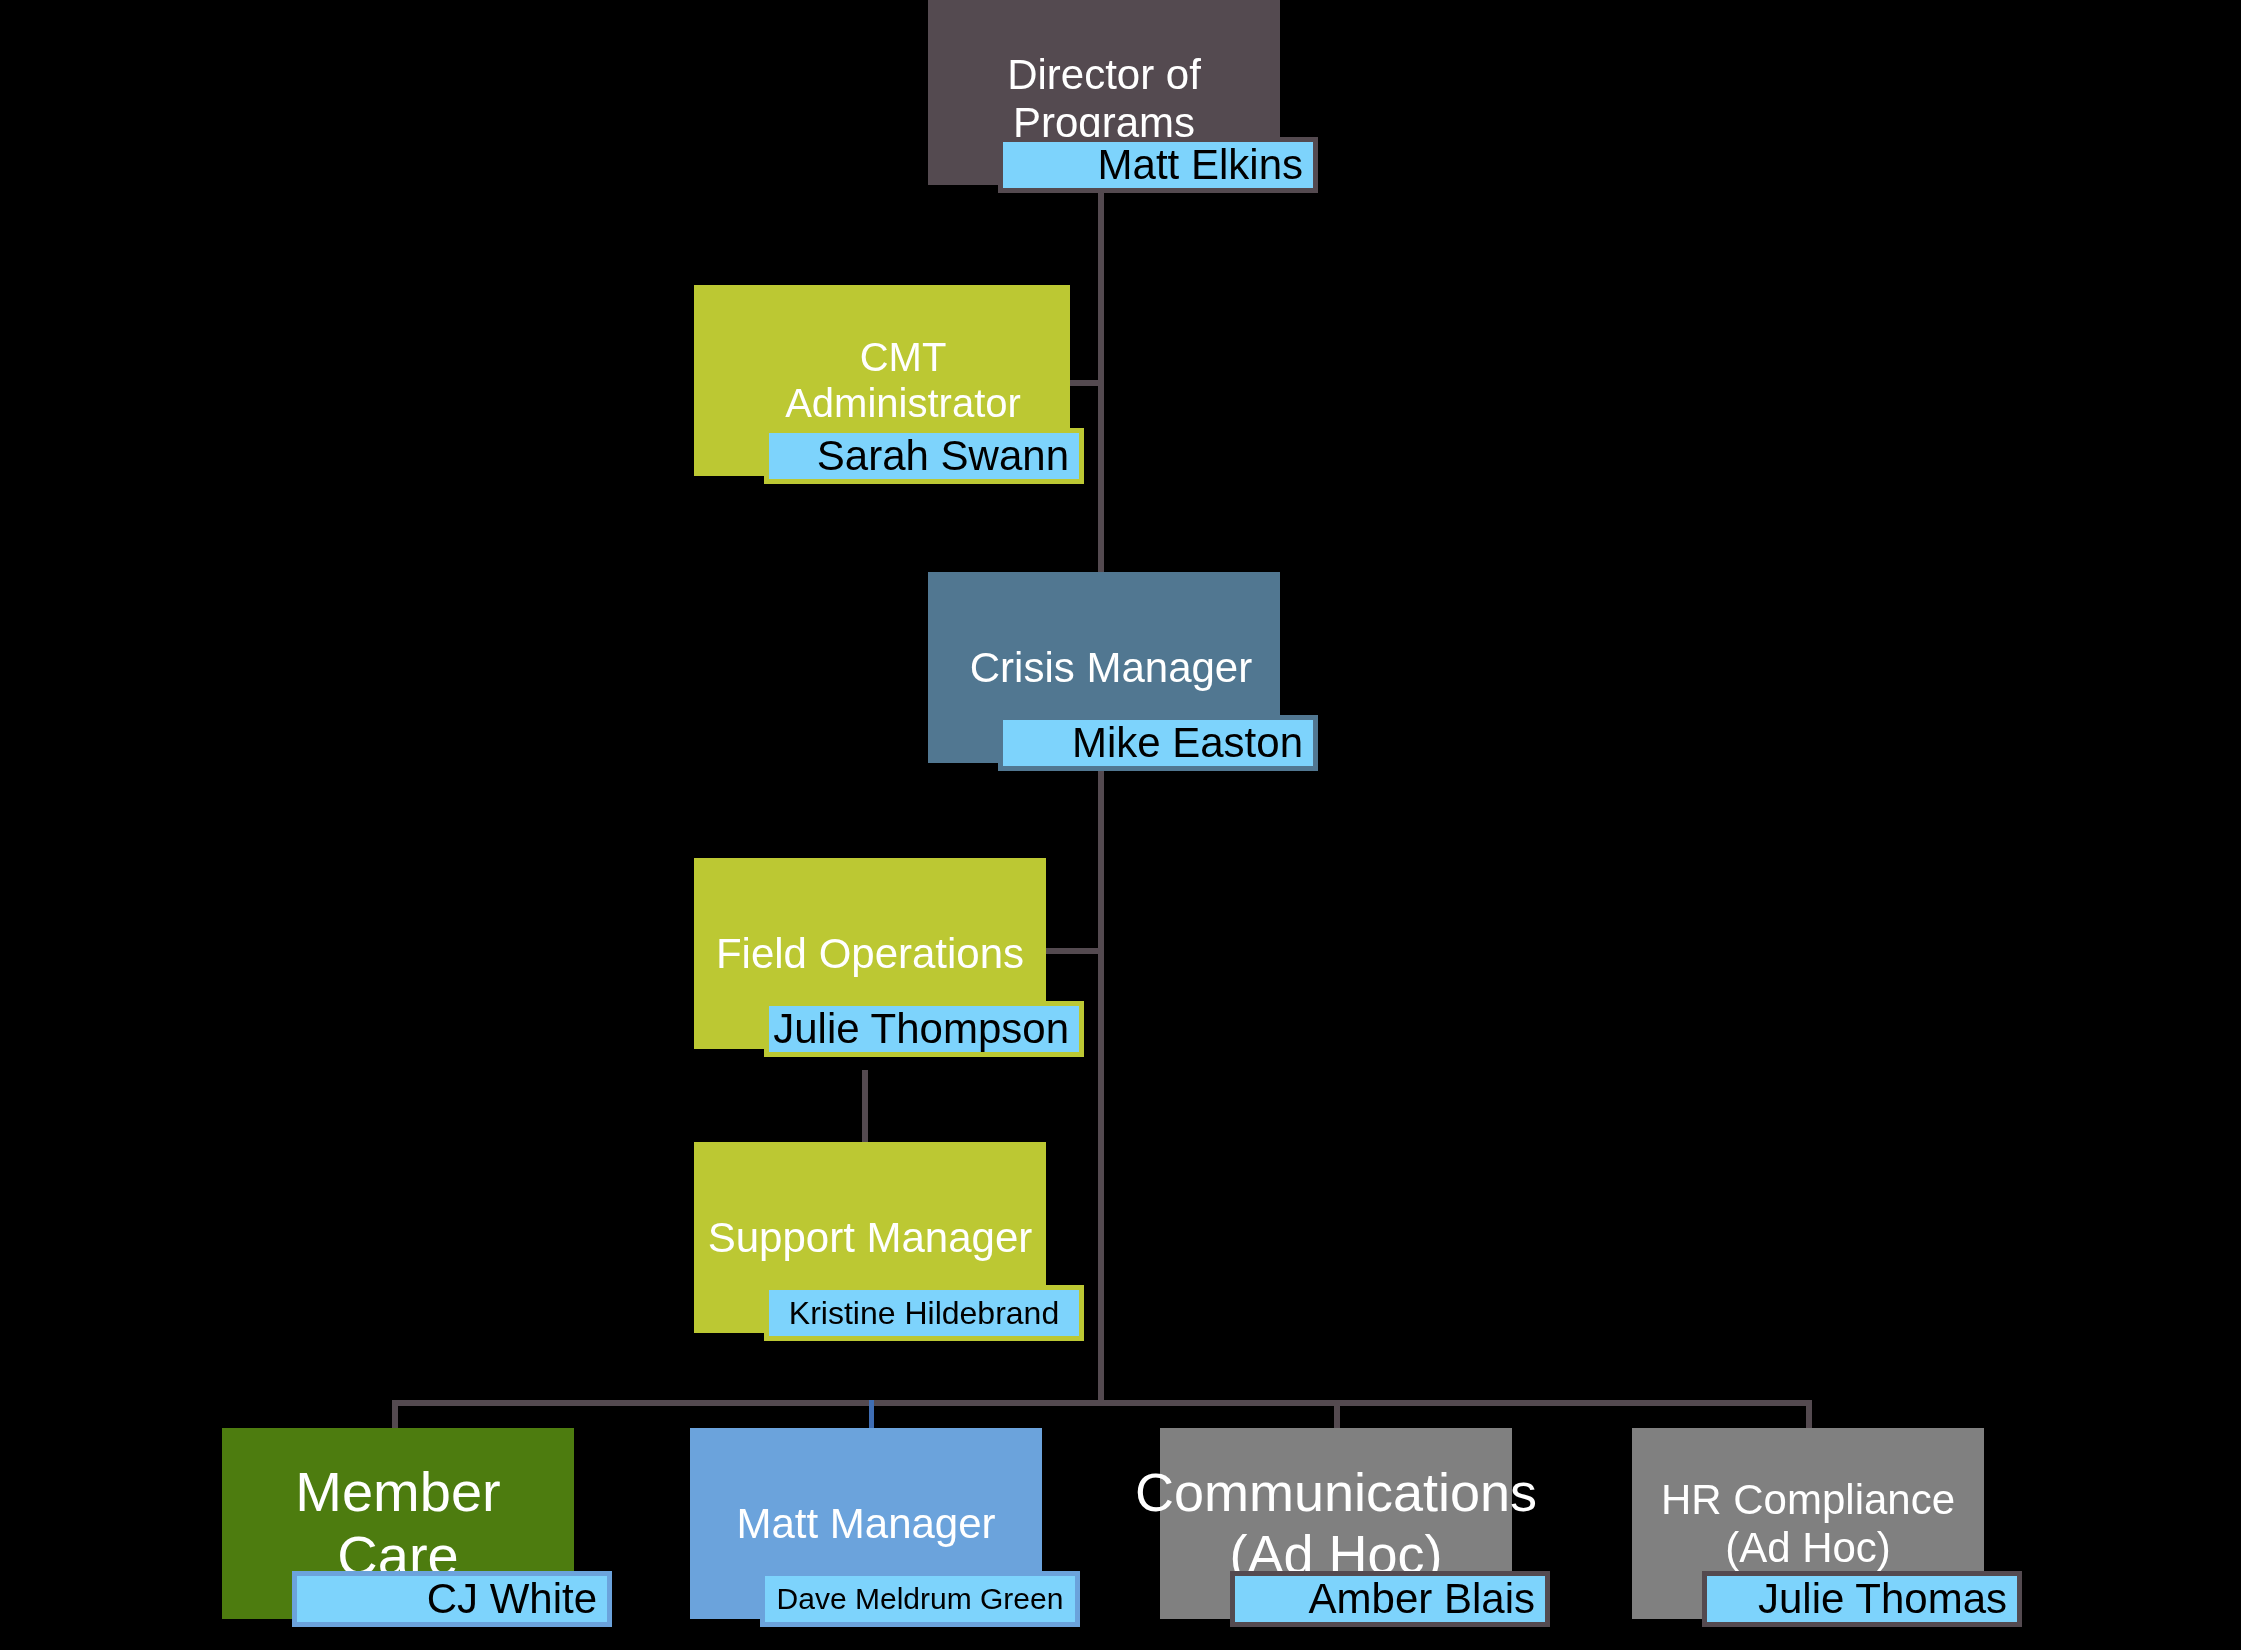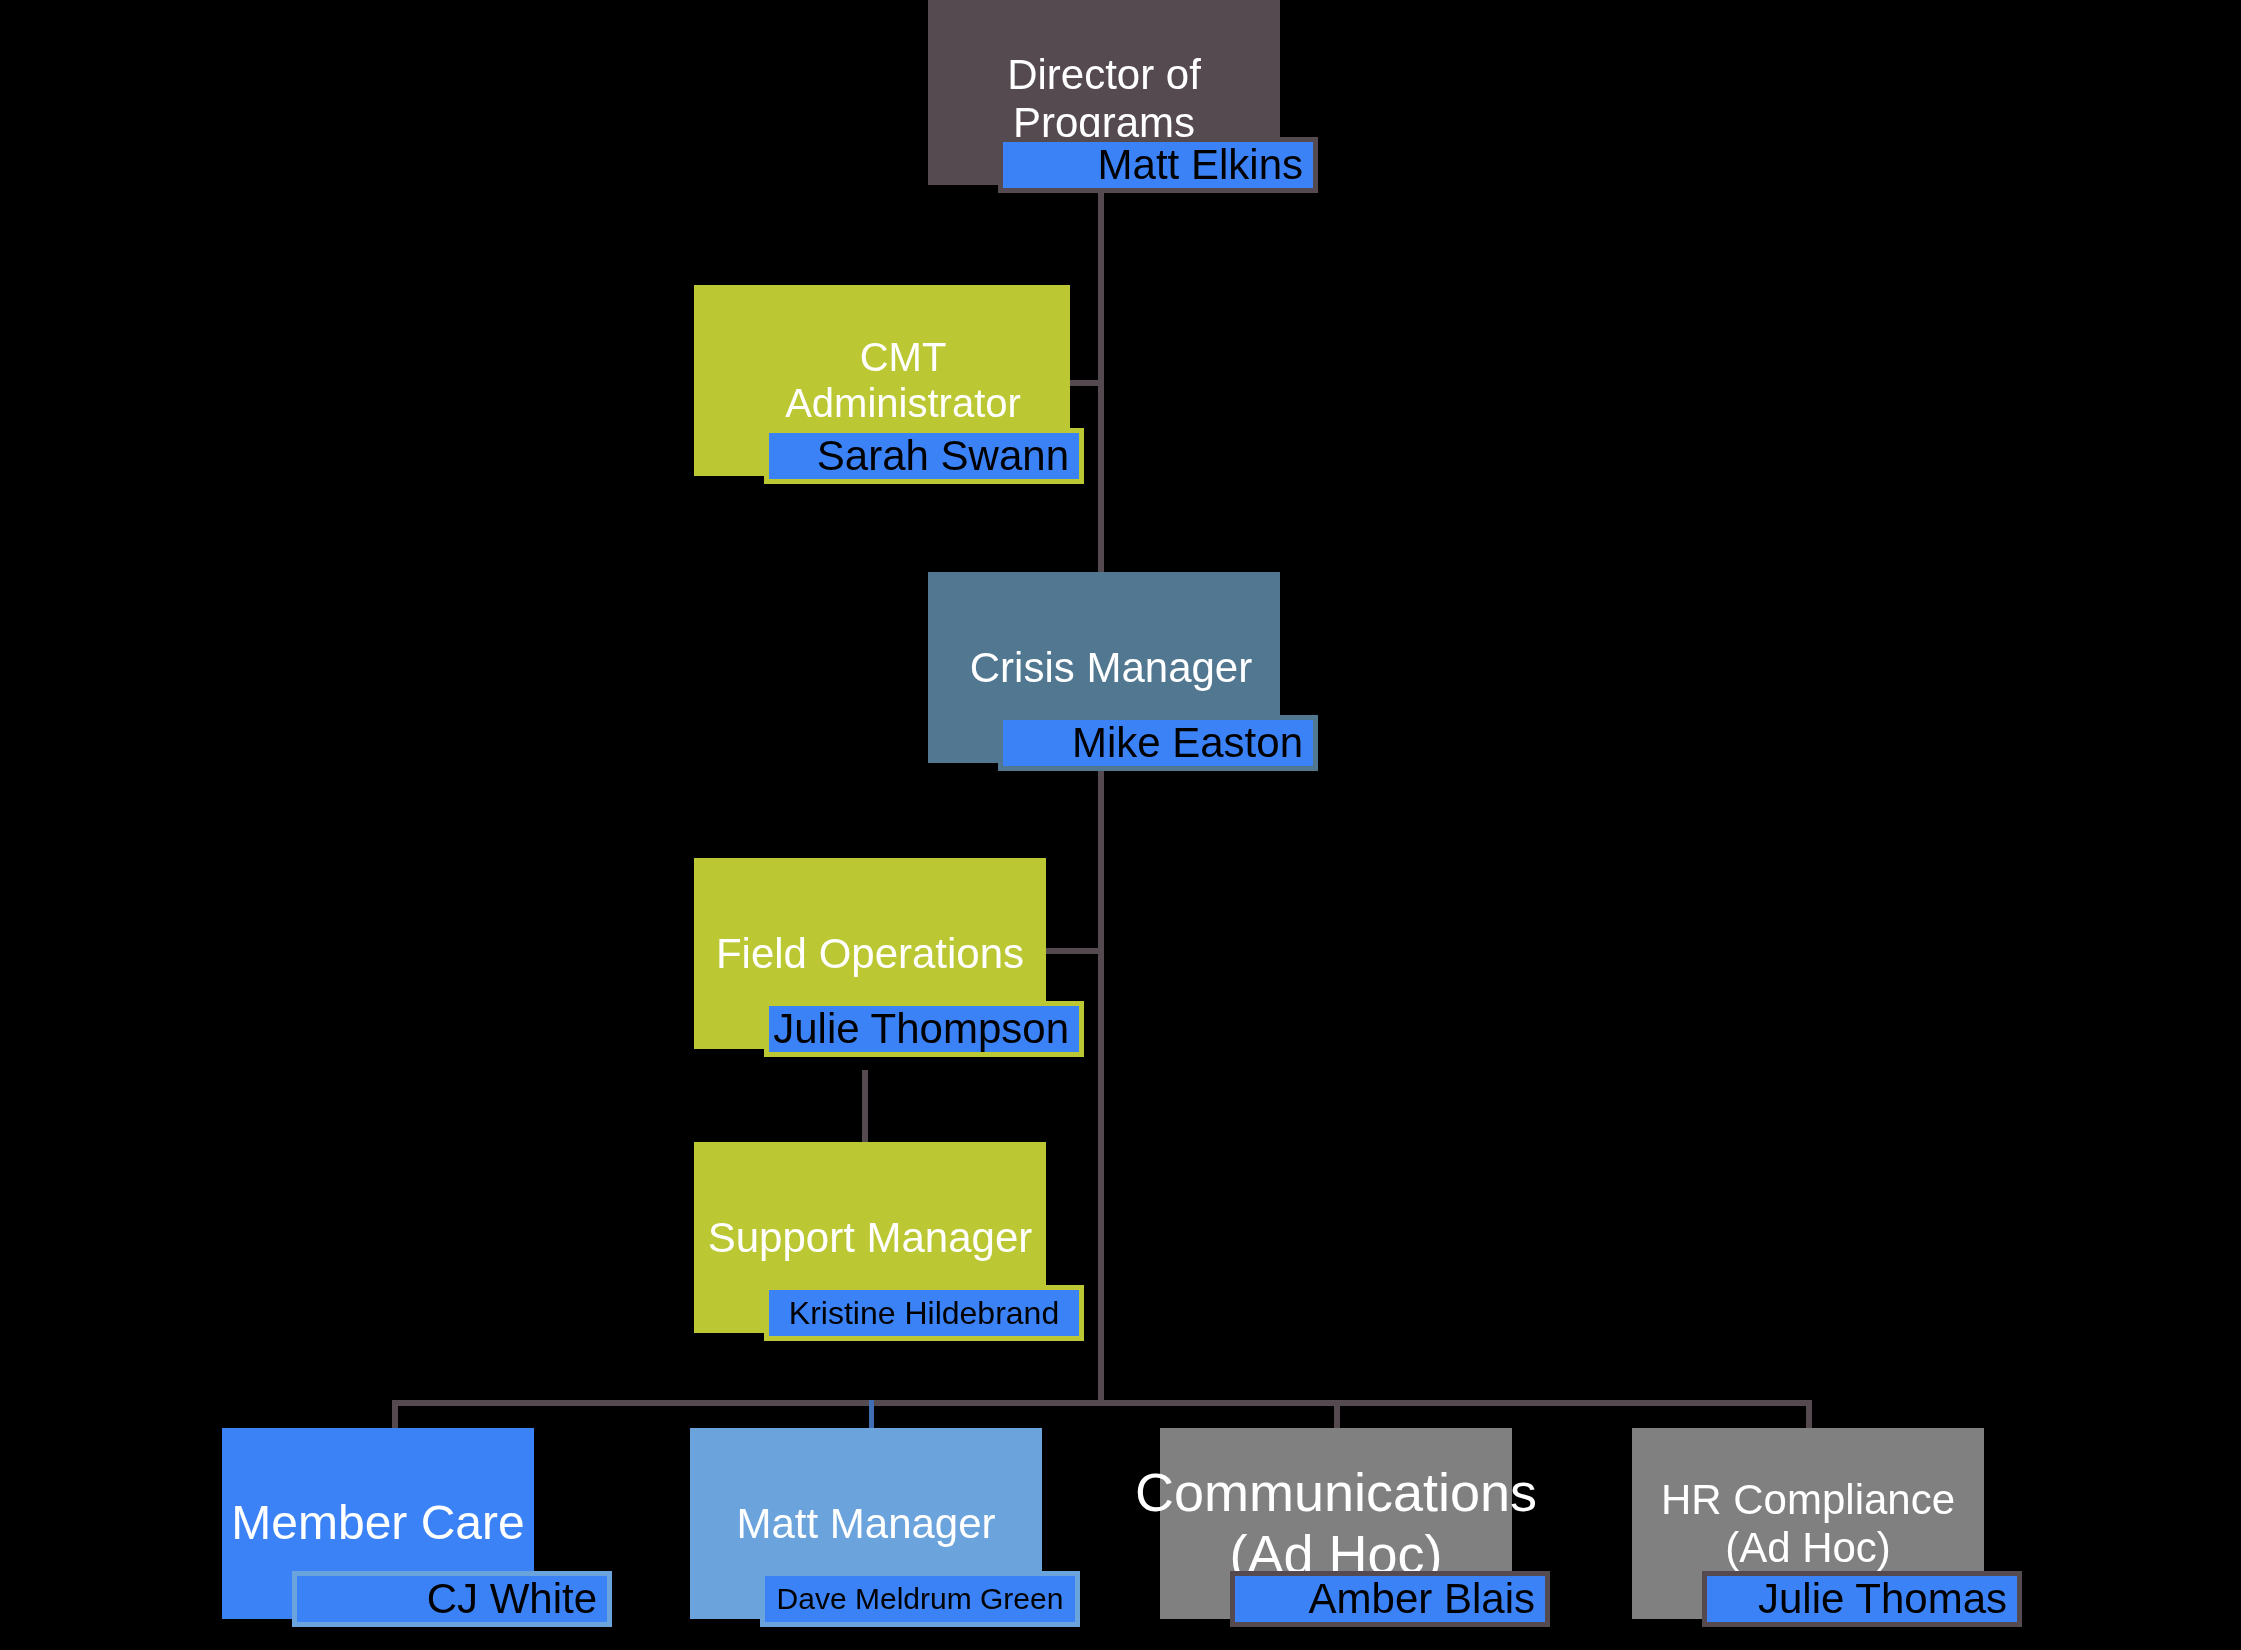--- a/index.html
+++ b/index.html
@@ -17,21 +17,21 @@
     display:flex;align-items:center;justify-content:center;
     text-align:center;
     color:#ffffff;
     line-height:1.14;
     box-sizing:border-box;
     padding:0 6px;
     white-space:pre-line;
   }
   .node .name{
     position:absolute;
-    background:#3b82f6;
+    background:#7dd3fc;
     color:#000000;
     display:flex;align-items:center;justify-content:flex-end;
     box-sizing:border-box;
     padding:0 10px 0 10px;
     white-space:nowrap;
     border-style:solid;
   }
   
   .vline{position:absolute;background:#544A50;width:6px;}
   .hline{position:absolute;background:#544A50;height:6px;}
@@ -78,21 +78,21 @@
     <div class="title" style="width:352px;height:191px;background:#BCC833;font-size:42px;">Field Operations</div>
     <div class="name" style="left:70px;top:143px;width:320px;height:56px;font-size:42px;border-width:5px;border-color:#BCC833;">Julie Thompson</div>
   </div>
 
   <div class="node" style="left:694px;top:1142px;width:352px;height:191px;">
     <div class="title" style="width:352px;height:191px;background:#BCC833;font-size:42px;">Support Manager</div>
     <div class="name" style="left:70px;top:143px;width:320px;height:56px;font-size:32px;justify-content:center;border-width:5px;border-color:#BCC833;">Kristine Hildebrand</div>
   </div>
 
   <div class="node" style="left:222px;top:1428px;width:352px;height:191px;">
-    <div class="title" style="width:312px;height:191px;background:#3b82f6;font-size:48px;">Member Care</div>
+    <div class="title" style="width:352px;height:191px;background:#4d7c0f;font-size:56px;">Member Care</div>
     <div class="name" style="left:70px;top:143px;width:320px;height:56px;font-size:42px;border-width:5px;border-color:#6BA3DC;">CJ White</div>
   </div>
 
   <div class="node" style="left:690px;top:1428px;width:352px;height:191px;">
     <div class="title" style="width:352px;height:191px;background:#6BA3DC;font-size:42px;">Matt Manager</div>
     <div class="name" style="left:70px;top:143px;width:320px;height:56px;font-size:30px;justify-content:center;border-width:5px;border-color:#6BA3DC;">Dave Meldrum Green</div>
   </div>
 
   <div class="node" style="left:1160px;top:1428px;width:352px;height:191px;">
     <div class="title" style="width:352px;height:191px;background:#808080;font-size:54px;">Communications

